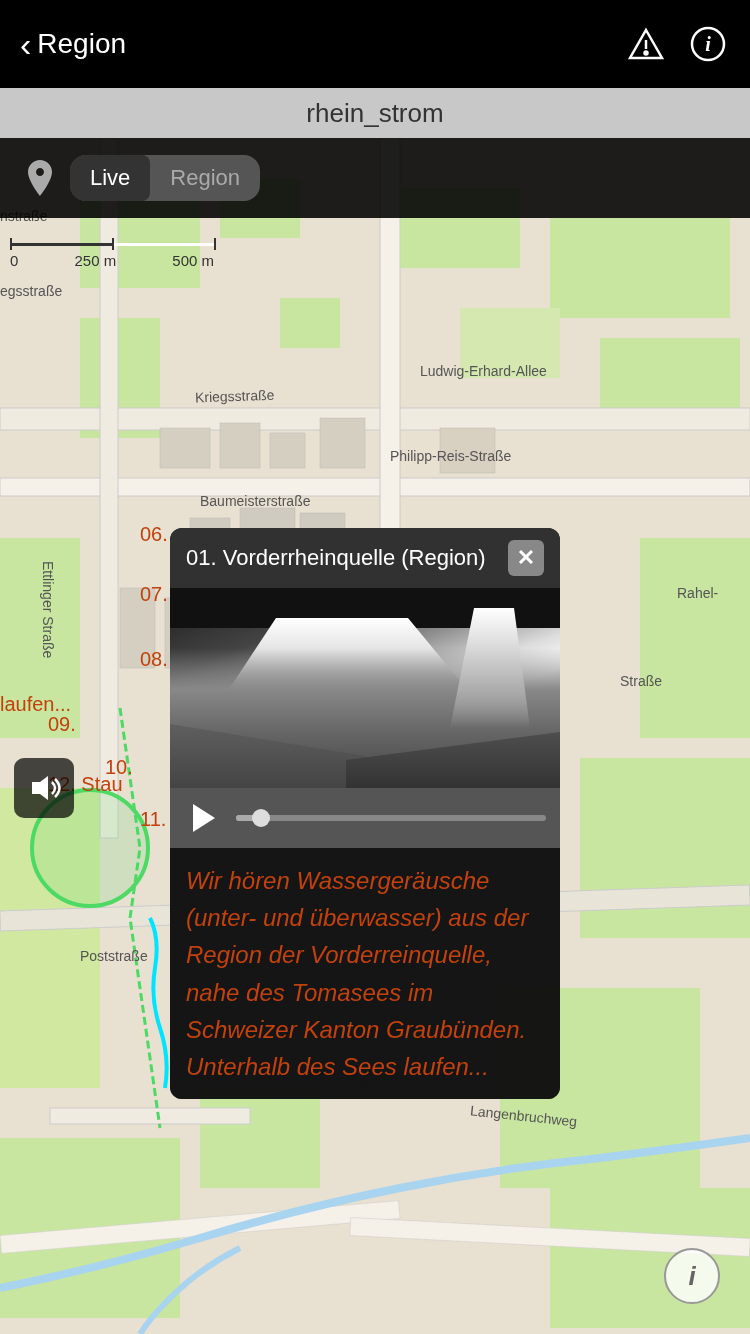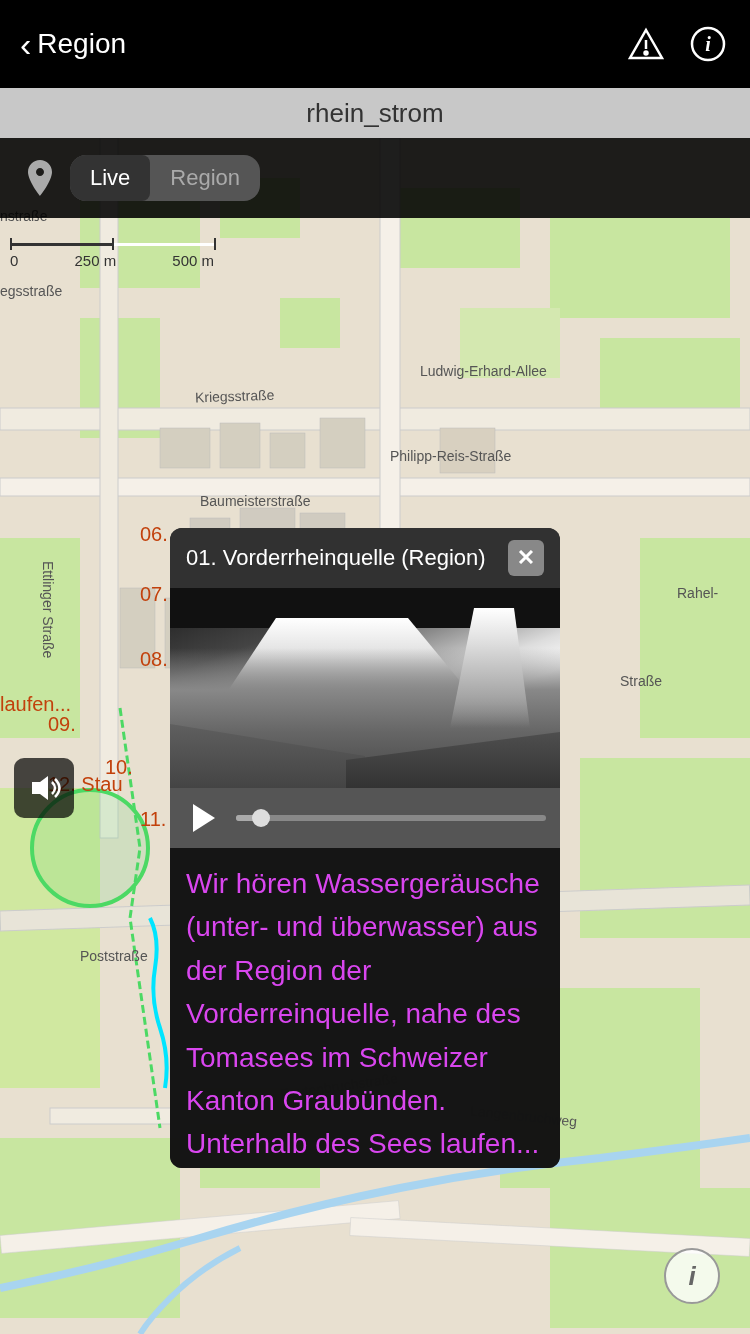--- a/index.html
+++ b/index.html
@@ -361,23 +361,24 @@
     }
 
     
     .popup-text-area {
       padding: 14px 16px;
       background: rgba(20,20,20,0.95);
       max-height: 320px;
       overflow-y: auto;
     }
     .popup-desc {
-      font-size: 28px;
-      color: #d946ef;
+      font-size: 24px;
+      color: #c2410c;
       line-height: 1.55;
+      font-style: italic;
     }
 
     
     .map-label {
       position: absolute;
       font-size: 15px;
       color: #333;
       white-space: nowrap;
       z-index: 12;
       font-weight: 400;

